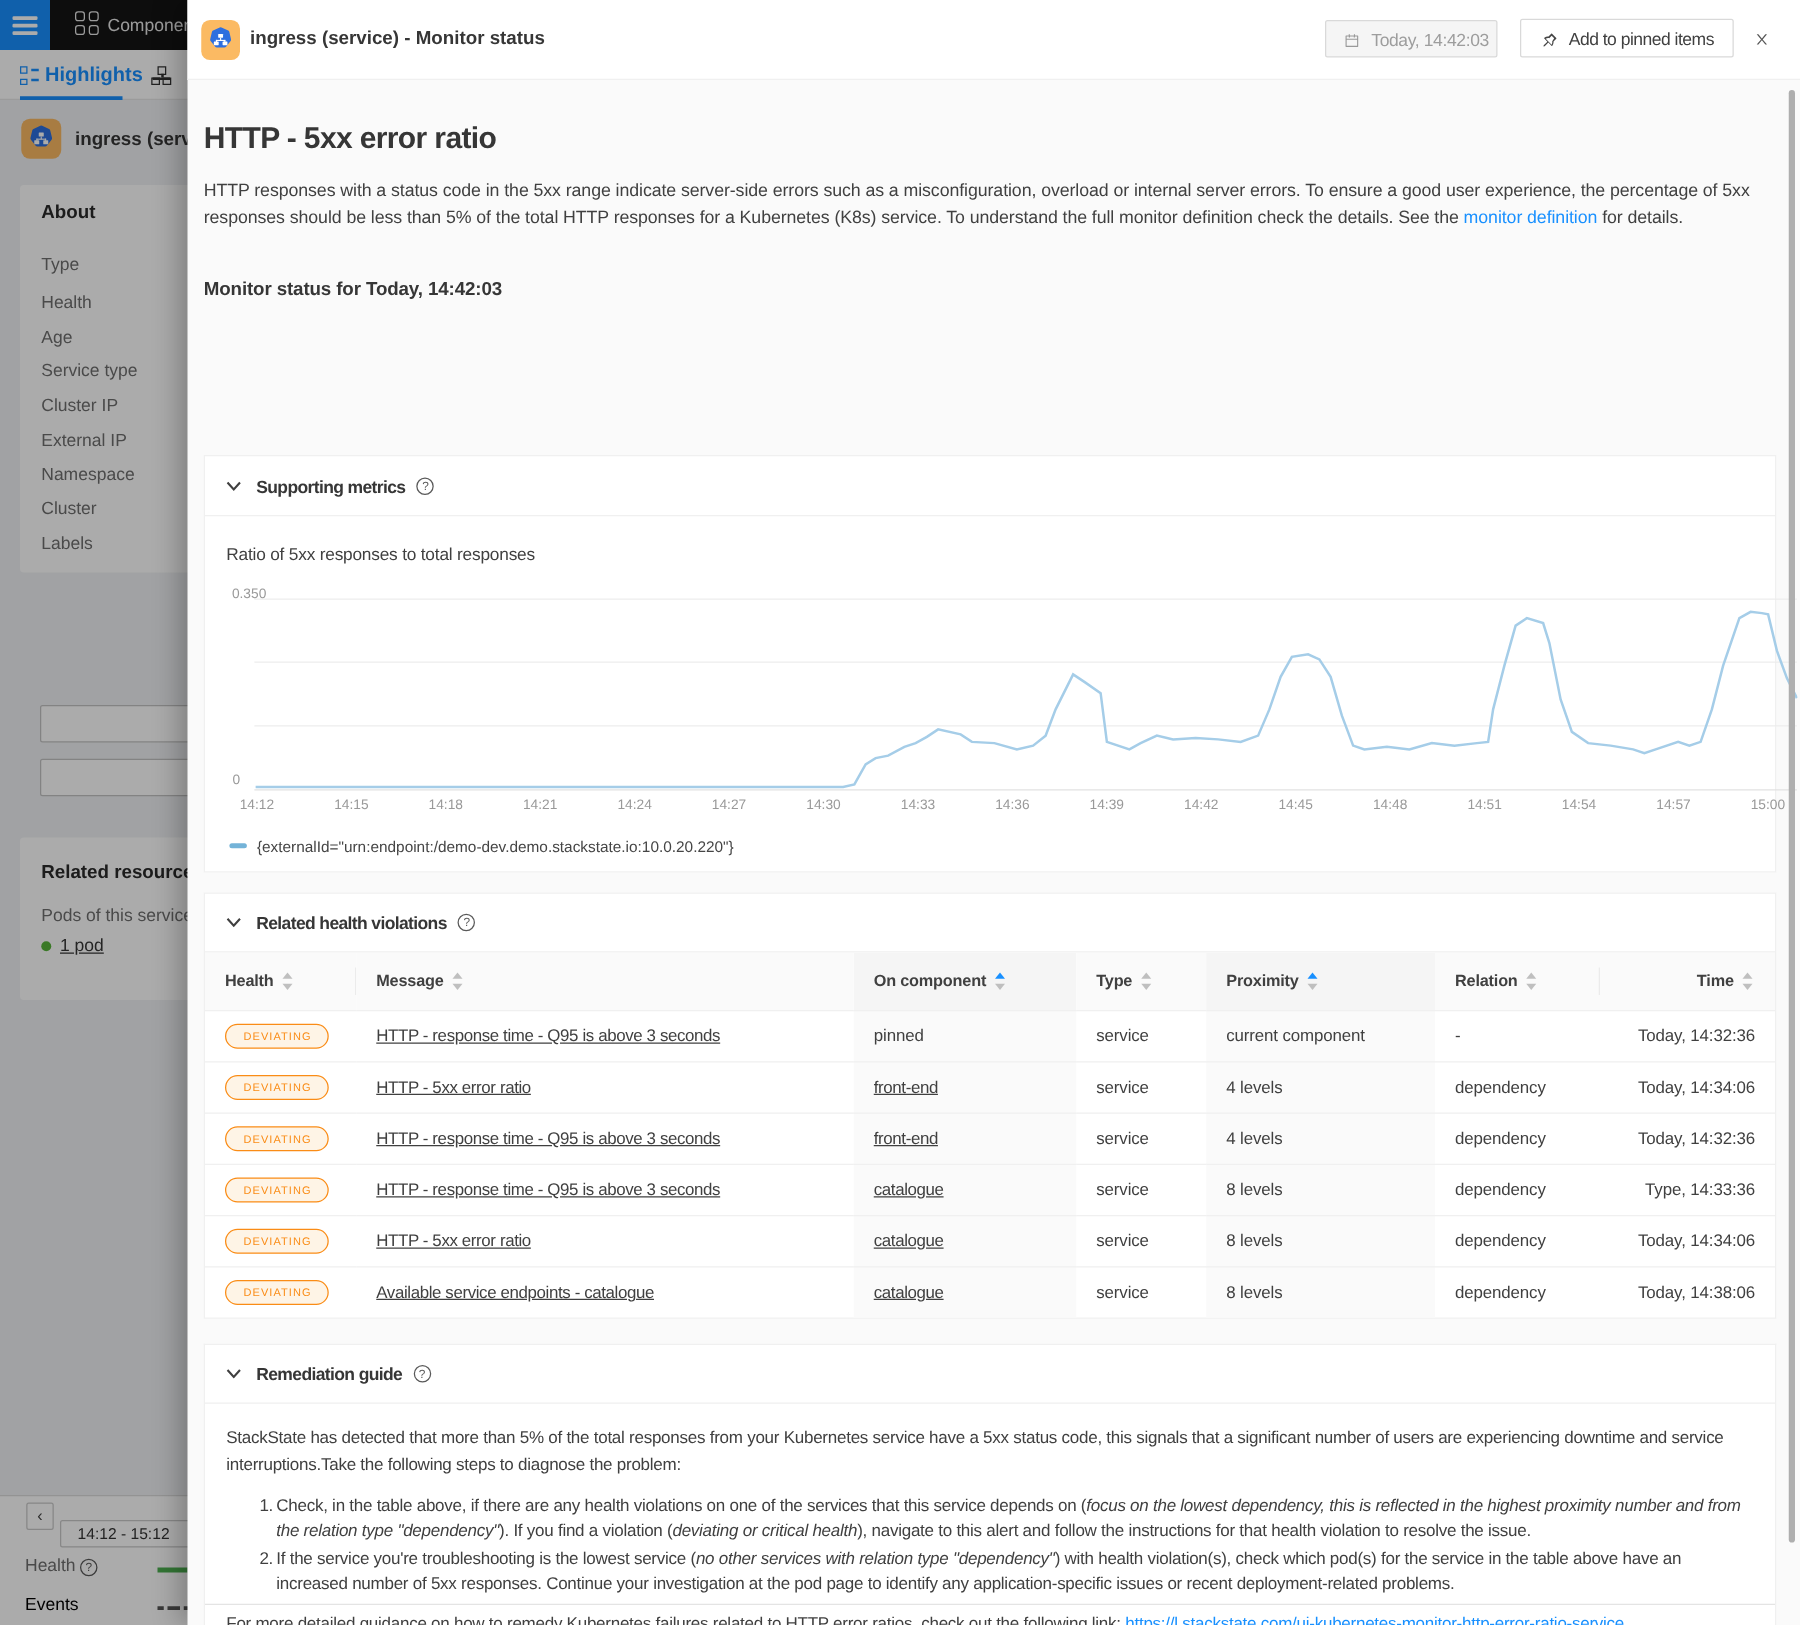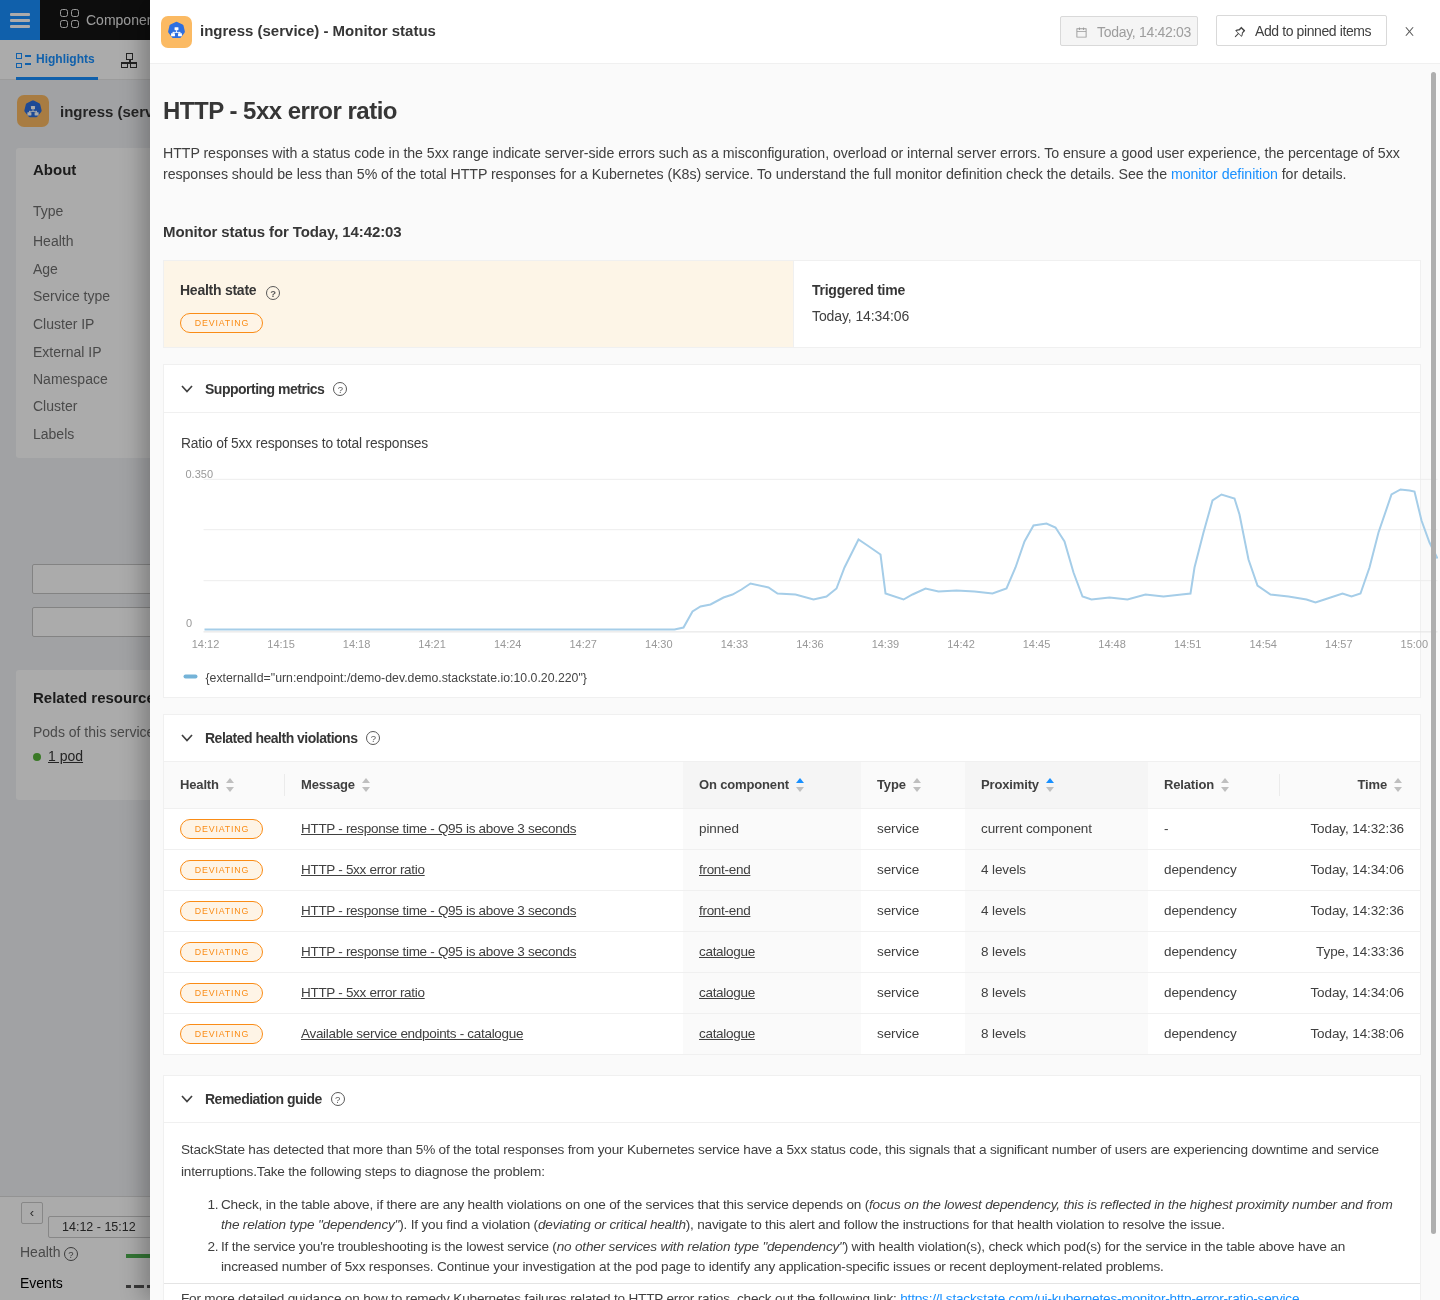--- a/index.html
+++ b/index.html
@@ -8,21 +8,21 @@
 
 
 .bg { position:absolute; inset:0; }
 .topbar { position:absolute; left:0; top:0; width:100%; height:40px; background:#141414; }
 .burger { position:absolute; left:0; top:0; width:40px; height:40px; background:#1890ff; }
 .burger i { position:absolute; left:10px; width:20px; height:2.5px; background:#fff; border-radius:1px; }
 .gridicon { position:absolute; left:60px; top:9px; width:19px; height:19px; }
 .gridicon b { position:absolute; width:8px; height:8px; border:1.6px solid #e8e8e8; border-radius:2.5px; }
 .topbar .lbl { position:absolute; left:86px; top:12px; color:#e8e8e8; font-size:14px; }
 .tabbar { position:absolute; left:0; top:40px; width:540px; height:40px; background:#fff; border-bottom:1px solid #e8e8e8; }
-.tab-hl { position:absolute; left:36px; top:12px; color:#1890ff; font-size:12px; font-weight:bold; }
+.tab-hl { position:absolute; left:36px; top:12px; color:#1890ff; font-size:16px; font-weight:bold; }
 .tab-underline { position:absolute; left:16px; top:37px; width:82px; height:3px; background:#1890ff; }
 .hl-icon { position:absolute; left:16px; top:13px; width:15px; height:15px; }
 .hl-icon b { position:absolute; border:1.5px solid #1890ff; width:5.5px; height:5.5px; left:0; }
 .hl-icon i { position:absolute; background:#1890ff; width:6px; height:2px; right:0; }
 .topo-icon { position:absolute; left:121px; top:13px; width:16px; height:15px; }
 .topo-icon b { position:absolute; border:1.8px solid #333; width:7px; height:6.5px; }
 .topo-icon i { position:absolute; background:#333; }
 
 .pg-row-icon { position:absolute; left:17px; top:95px; width:32px; height:32px; background:#fbba63; border-radius:7px; }
 .pg-row-title { position:absolute; left:60px; top:103px; font-size:15px; font-weight:bold; color:#363636; white-space:nowrap; }
@@ -219,30 +219,20 @@
     </div>
     <svg class="m-close" viewBox="0 0 1024 1024">
         <path fill="#595959" d="M563.8 512l262.5-312.9c4.4-5.2.7-13.1-6.1-13.1h-79.8c-4.7 0-9.2 2.1-12.3 5.7L511.6 449.8 295.1 191.7c-3-3.6-7.5-5.7-12.3-5.7H203c-6.8 0-10.5 7.9-6.1 13.1L459.4 512 196.9 824.9A7.95 7.95 0 0 0 203 838h79.8c4.7 0 9.2-2.1 12.3-5.7l216.5-258.1 216.5 258.1c3 3.6 7.5 5.7 12.3 5.7h79.8c6.8 0 10.5-7.9 6.1-13.1L563.8 512z"></path>
       </svg>
   </div>
   <div class="m-body">
     <div class="h1">HTTP - 5xx error ratio</div>
     <div class="desc">HTTP responses with a status code in the 5xx range indicate server-side errors such as a misconfiguration, overload or internal server errors. To ensure a good user experience, the percentage of 5xx<br>responses should be less than 5% of the total HTTP responses for a Kubernetes (K8s) service. To understand the full monitor definition check the details. See the <a class="blue">monitor definition</a> for details.</div>
     <div class="mst">Monitor status for Today, 14:42:03</div>
 
-    <div class="hcard">
-      <div class="lft">
-        <div class="hs-title">Health state <span class="qm" style="margin-left:6px;vertical-align:-2px;position:static">?</span></div>
-        <span class="badge hs-badge">DEVIATING</span>
-      </div>
-      <div class="rgt">
-        <div class="tt-title">Triggered time</div>
-        <div class="tt-val">Today, 14:34:06</div>
-      </div>
-    </div>
 
     <div class="card" id="sup-card">
       <div class="card-head">
         <svg class="chev" width="12" height="8" viewBox="0 0 12 8">
             <path d="M1 1 L6 6.5 L11 1" fill="none" stroke="#404040" stroke-width="1.7"></path>
           </svg>
         <span class="t">Supporting metrics</span>
         <span class="qm" style="margin-left:9px">?</span>
       </div>
       <div class="chart-title">Ratio of 5xx responses to total responses</div>

